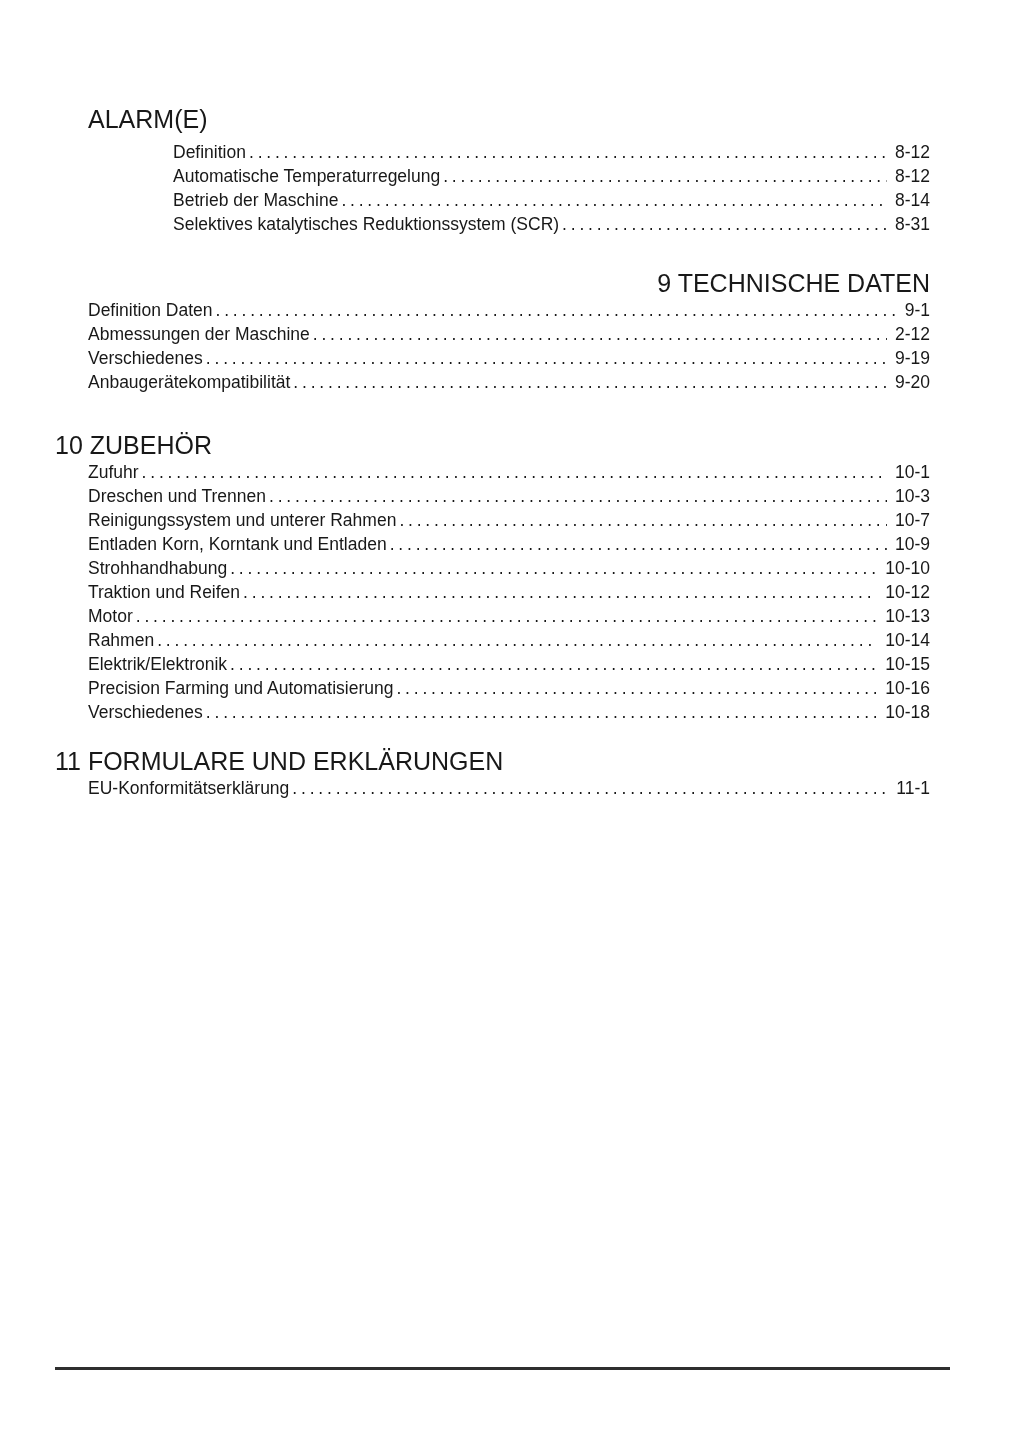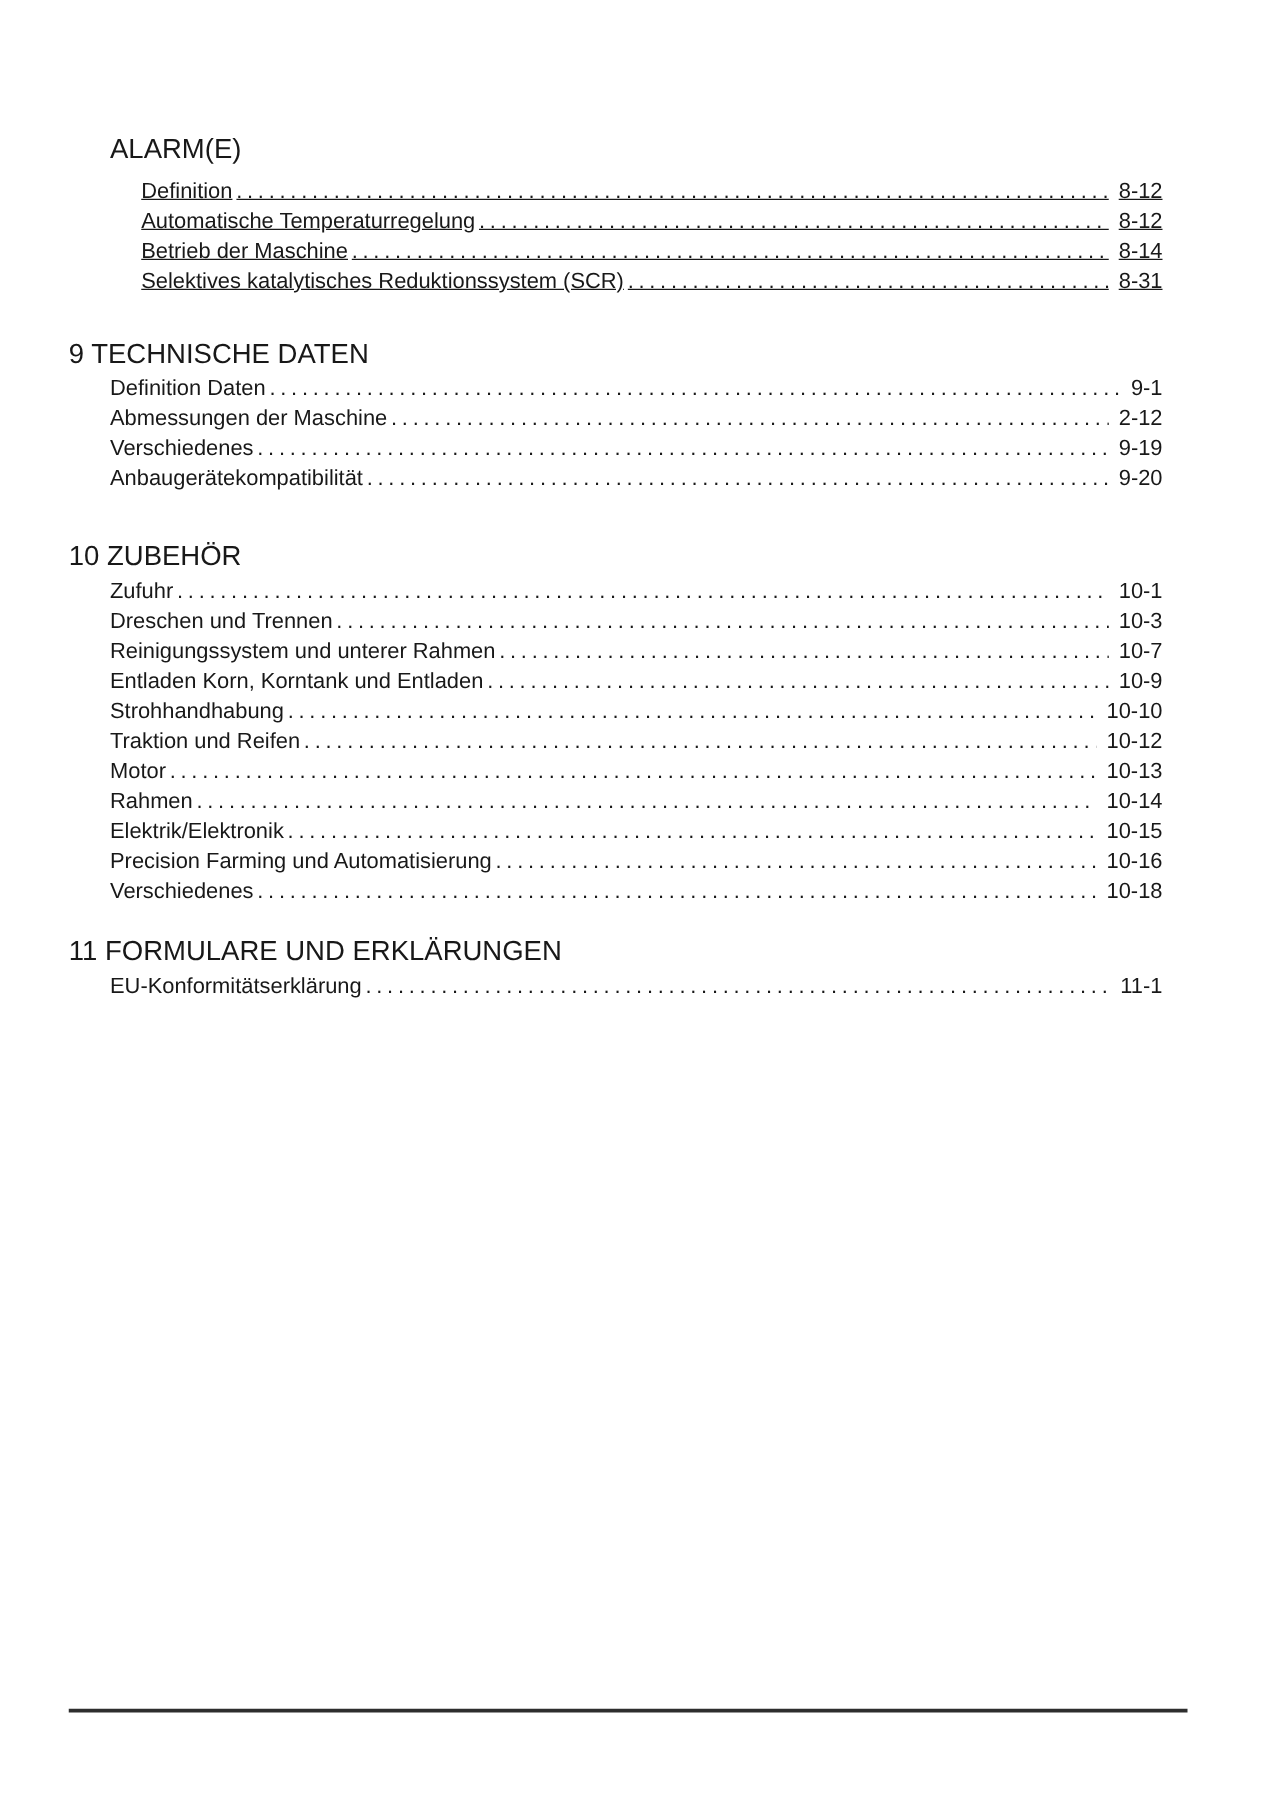--- a/index.html
+++ b/index.html
@@ -9,32 +9,32 @@
     height: 1447px;
     background: #ffffff;
     box-sizing: border-box;
     padding: 104px 94px 0 55px;
     font-family: "Liberation Sans", sans-serif;
     color: #181818;
     overflow: hidden;
   }
   .section { margin: 0; }
   .heading {
-    font-size: 22px;
+    font-size: 25px;
     font-weight: 400;
     line-height: 30px;
     margin: 0;
     white-space: nowrap;
   }
   .heading.sub { margin-left: 33px; }
-  .sec-9  { margin-top: 32px; }
+  .sec-9  { margin-top: 32px; text-align: right; }
   .sec-10 { margin-top: 36px; }
   .sec-11 { margin-top: 22px; }
   .entries { margin-left: 33px; }
-  .entries.deep { margin-left: 58px; margin-top: 6px; text-decoration: underline; }
+  .entries.deep { margin-left: 118px; margin-top: 6px; }
   .toc-row {
     display: flex;
     align-items: baseline;
     height: 24px;
     line-height: 24px;
     font-size: 17.5px;
   }
   .toc-title { white-space: nowrap; flex: 0 0 auto; }
   .toc-dots {
     flex: 1 1 auto;

